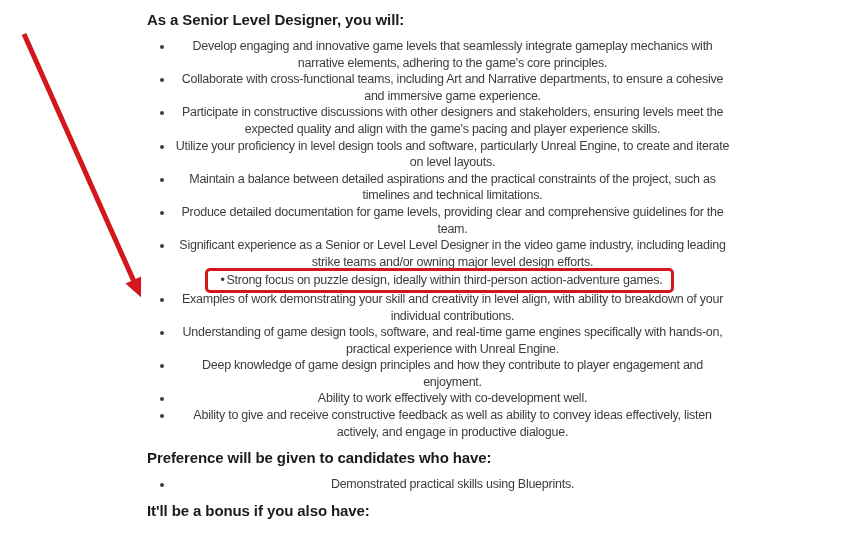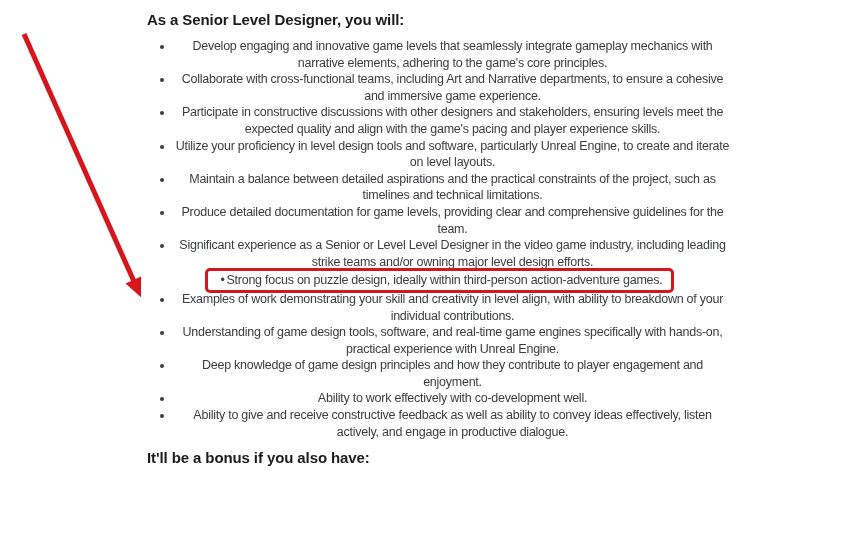--- a/index.html
+++ b/index.html
@@ -88,20 +88,24 @@
       </li>
       <li>Examples of work demonstrating your skill and creativity in level align, with ability to breakdown of your individual contributions.</li>
       <li>Understanding of game design tools, software, and real-time game engines specifically with hands-on, practical experience with Unreal Engine.</li>
       <li>Deep knowledge of game design principles and how they contribute to player engagement and enjoyment.</li>
       <li>Ability to work effectively with co-development well.</li>
       <li>Ability to give and receive constructive feedback as well as ability to convey ideas effectively, listen actively, and engage in productive dialogue.</li>
     </ul>
   </section>
 
   <section>
+    <h2 class="sec">Preference will be given to candidates who have:</h2>
+    <ul class="bullets">
+      <li>Demonstrated practical skills using Blueprints.</li>
+    </ul>
   </section>
 
   <section>
     <h2 class="sec">It'll be a bonus if you also have:</h2>
 
   </section>
 
 </main>
 
 </body></html>

